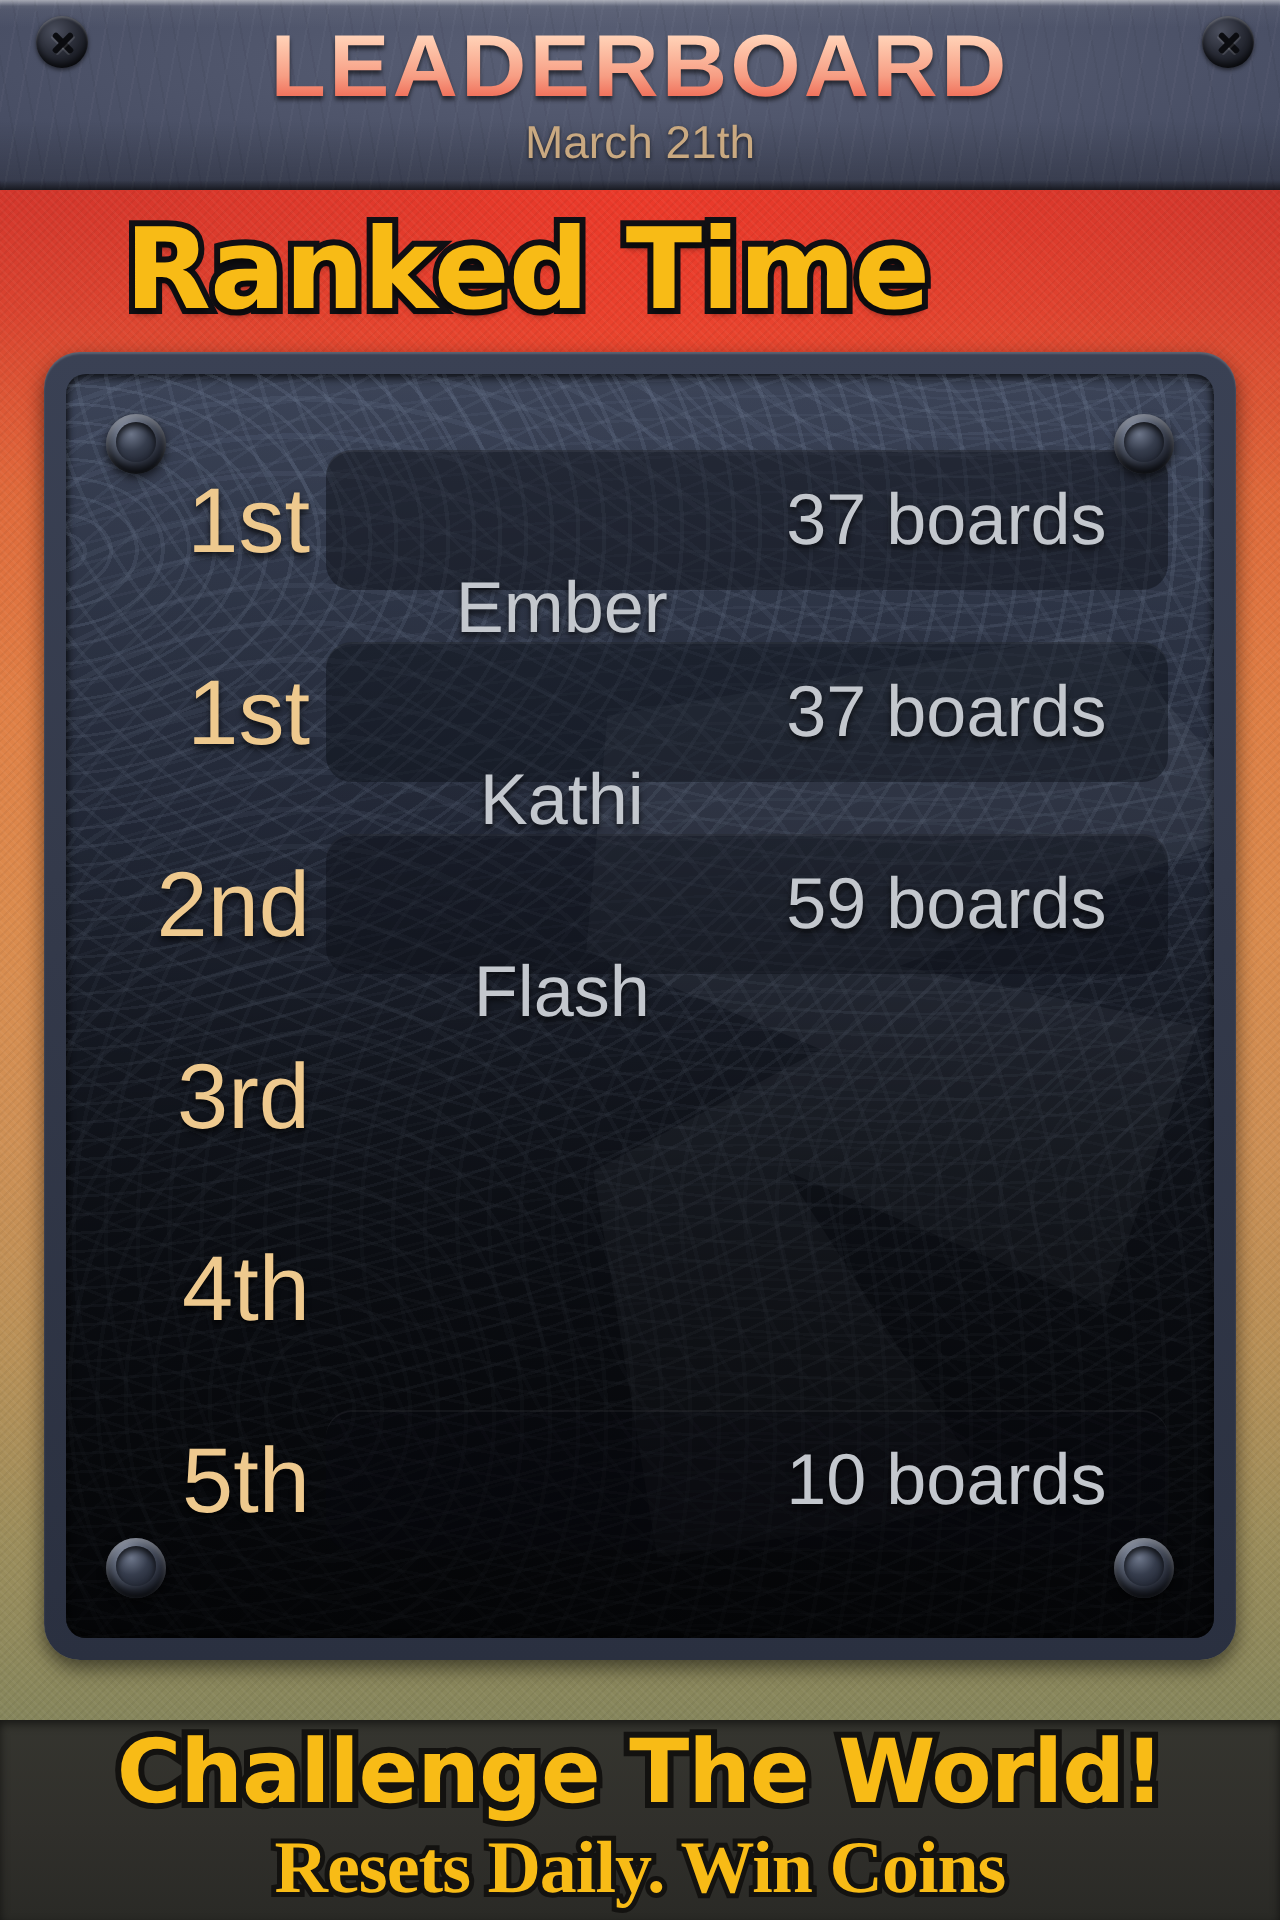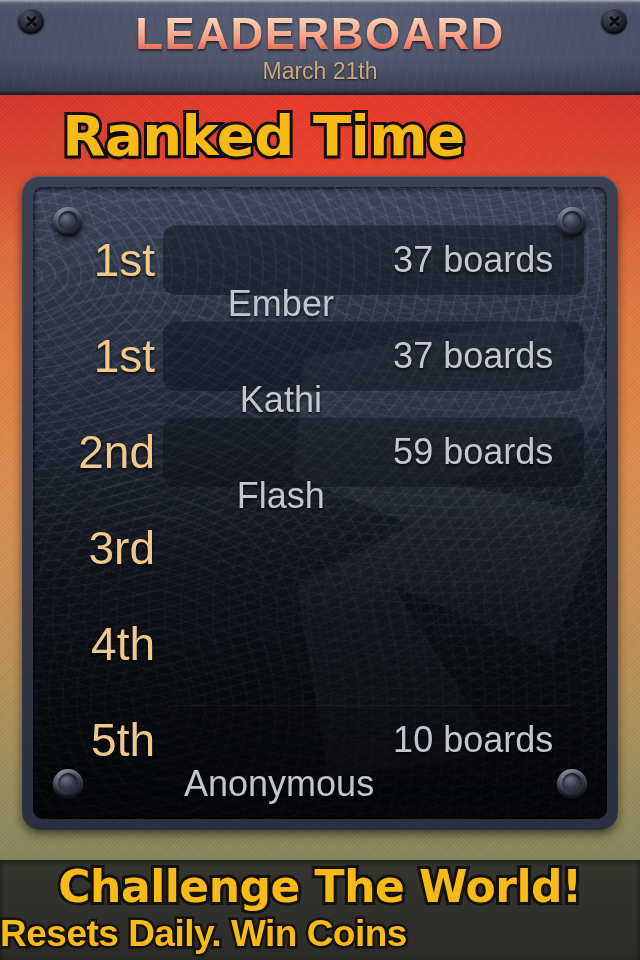--- a/index.html
+++ b/index.html
@@ -258,22 +258,23 @@
     text-align:center;
     font-size:44px; font-weight:bold;
     font-family:"DejaVu Sans", sans-serif;
     color:#f8bb16;
     letter-spacing:-0.5px;
     -webkit-text-stroke:6px #131210;
     paint-order:stroke fill;
   }
   #footer-line2 {
     position:absolute; left:0; top:53px; width:640px;
+    text-align:center;
     font-size:37px; font-weight:bold;
-    font-family:Liberation Sans, sans-serif;
+    font-family:Liberation Serif, serif;
     color:#f8bb16;
     letter-spacing:-0.5px;
     -webkit-text-stroke:5px #131210;
     paint-order:stroke fill;
   }
 </style>
 </head>
 <body>
 
 <div id="stage">
@@ -331,21 +332,20 @@
           </div>
           <div class="row" style="top: 326px;">
             <div class="rank">3rd</div>
           </div>
           <div class="row" style="top: 422px;">
             <div class="rank">4th</div>
           </div>
           <div class="row wide" style="top: 518px;">
             <div class="rank">5th</div>
             <div class="pill" style="background: rgba(10, 13, 20, 0.18);">
-              <div class="pname">Anonymous</div>
               <div class="pscore">10 boards</div>
             </div>
           </div>
         </div>
 
       <div id="rivet-tl" class="rivet"></div>
       <div id="rivet-tr" class="rivet"></div>
       <div id="rivet-bl" class="rivet"></div>
       <div id="rivet-br" class="rivet"></div>
     </div>

